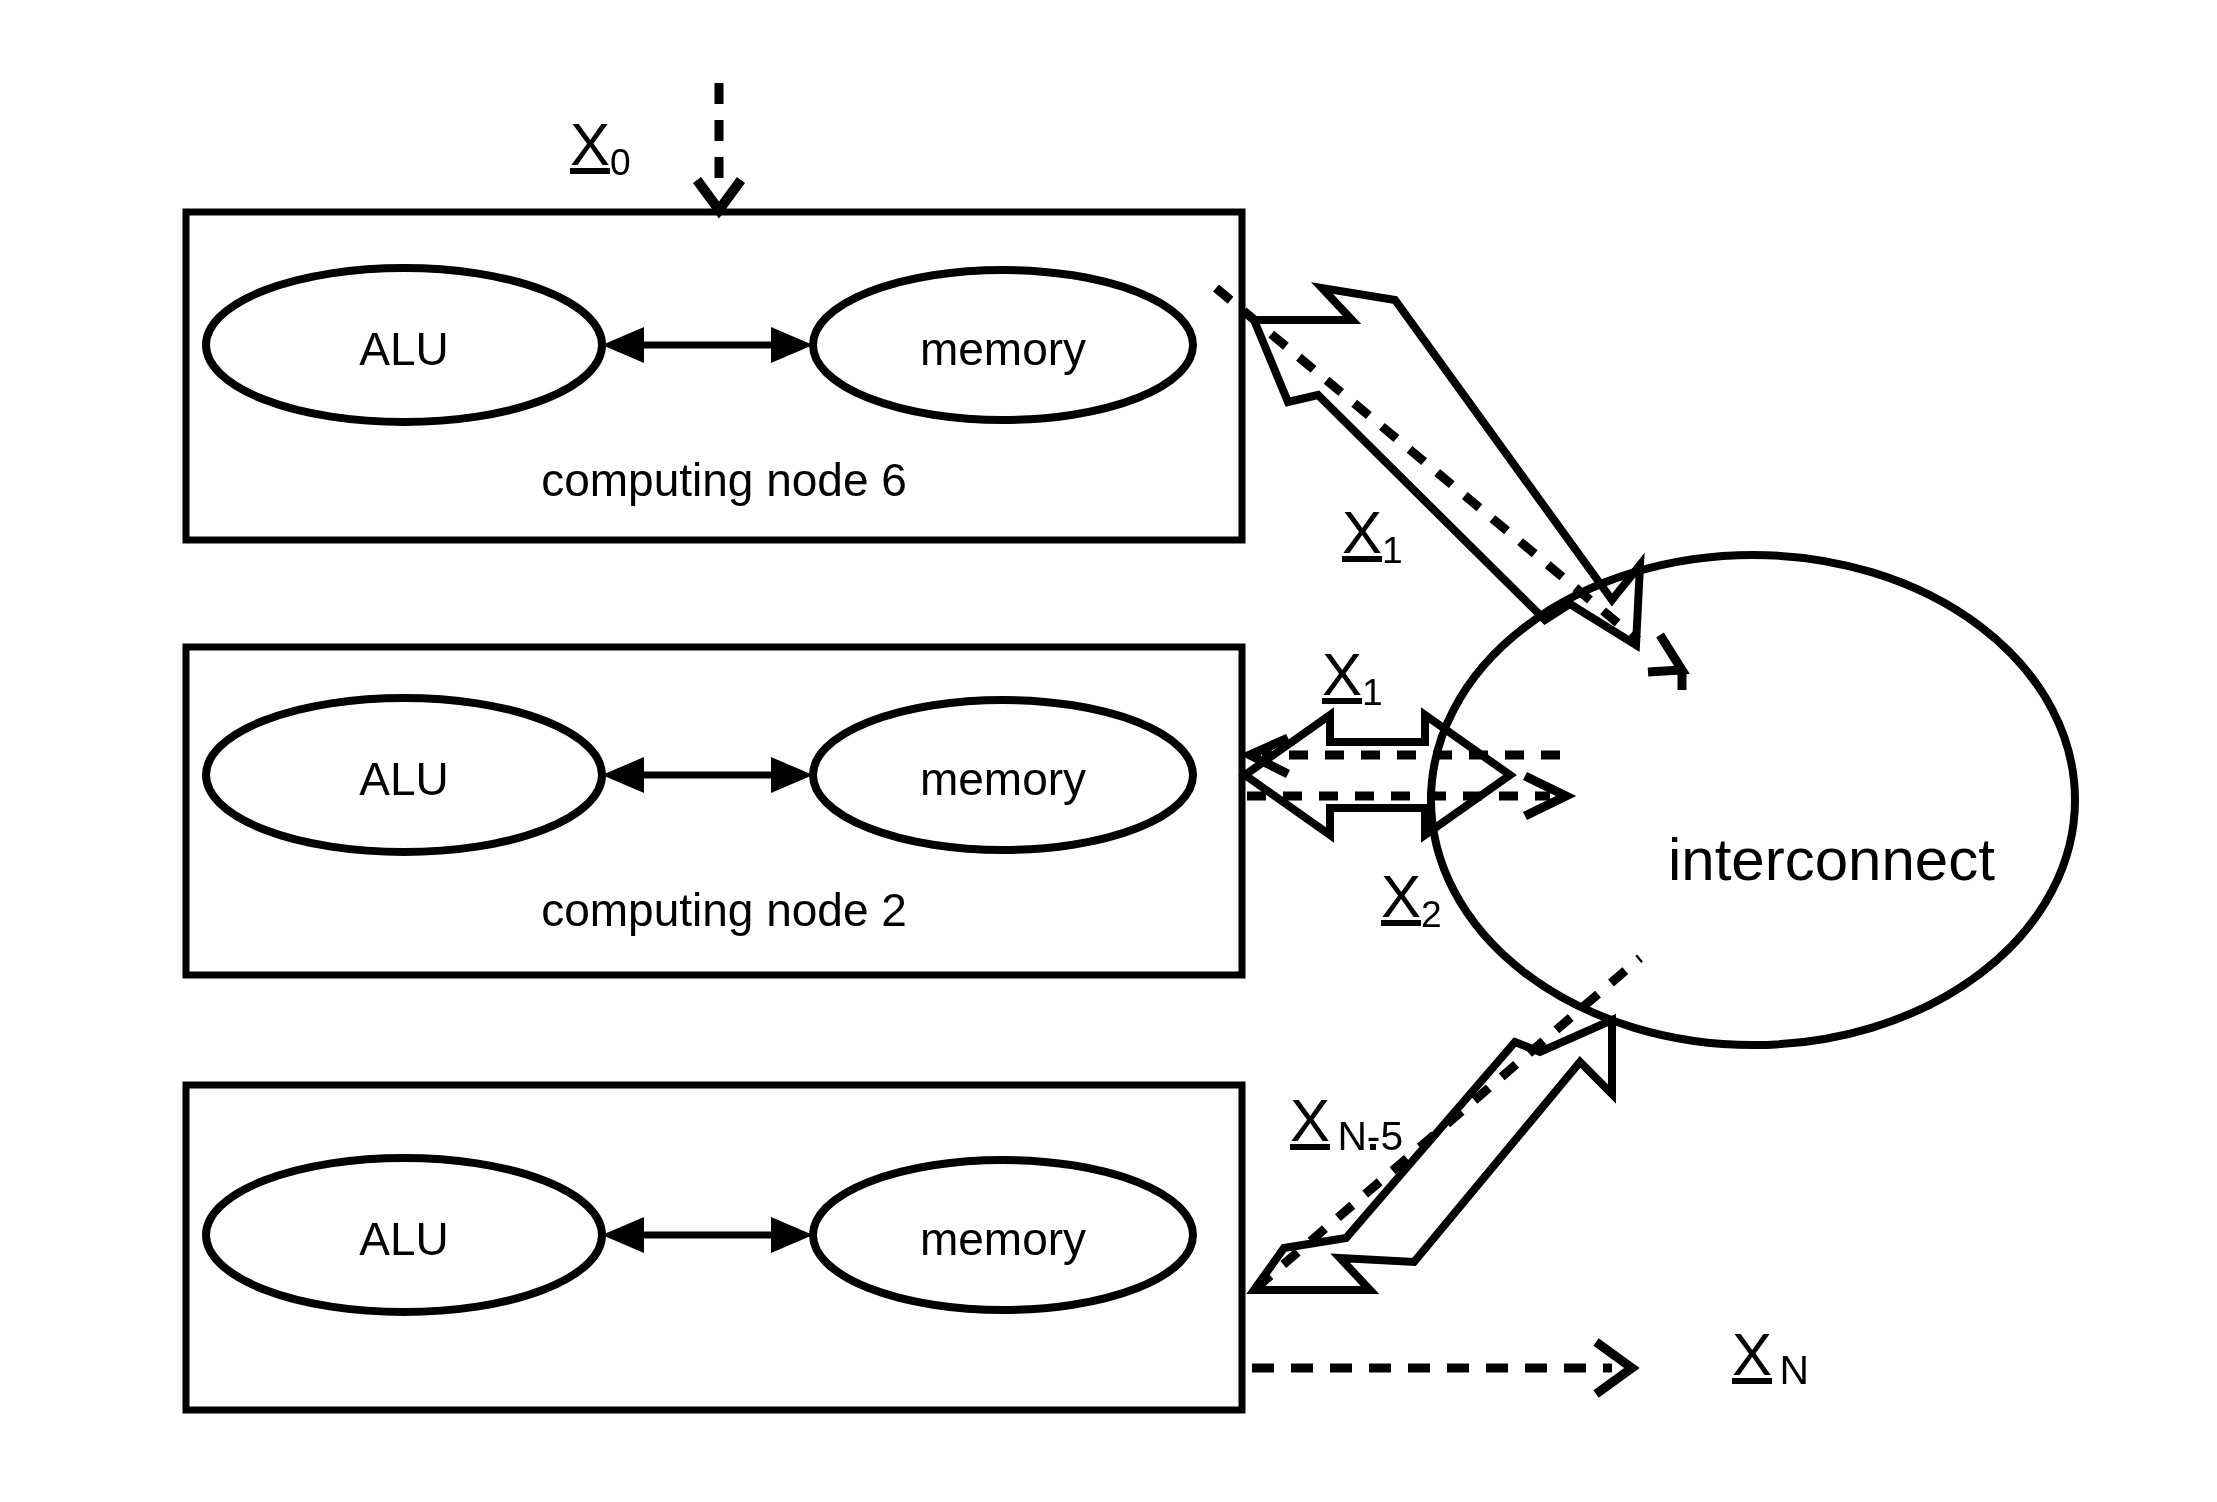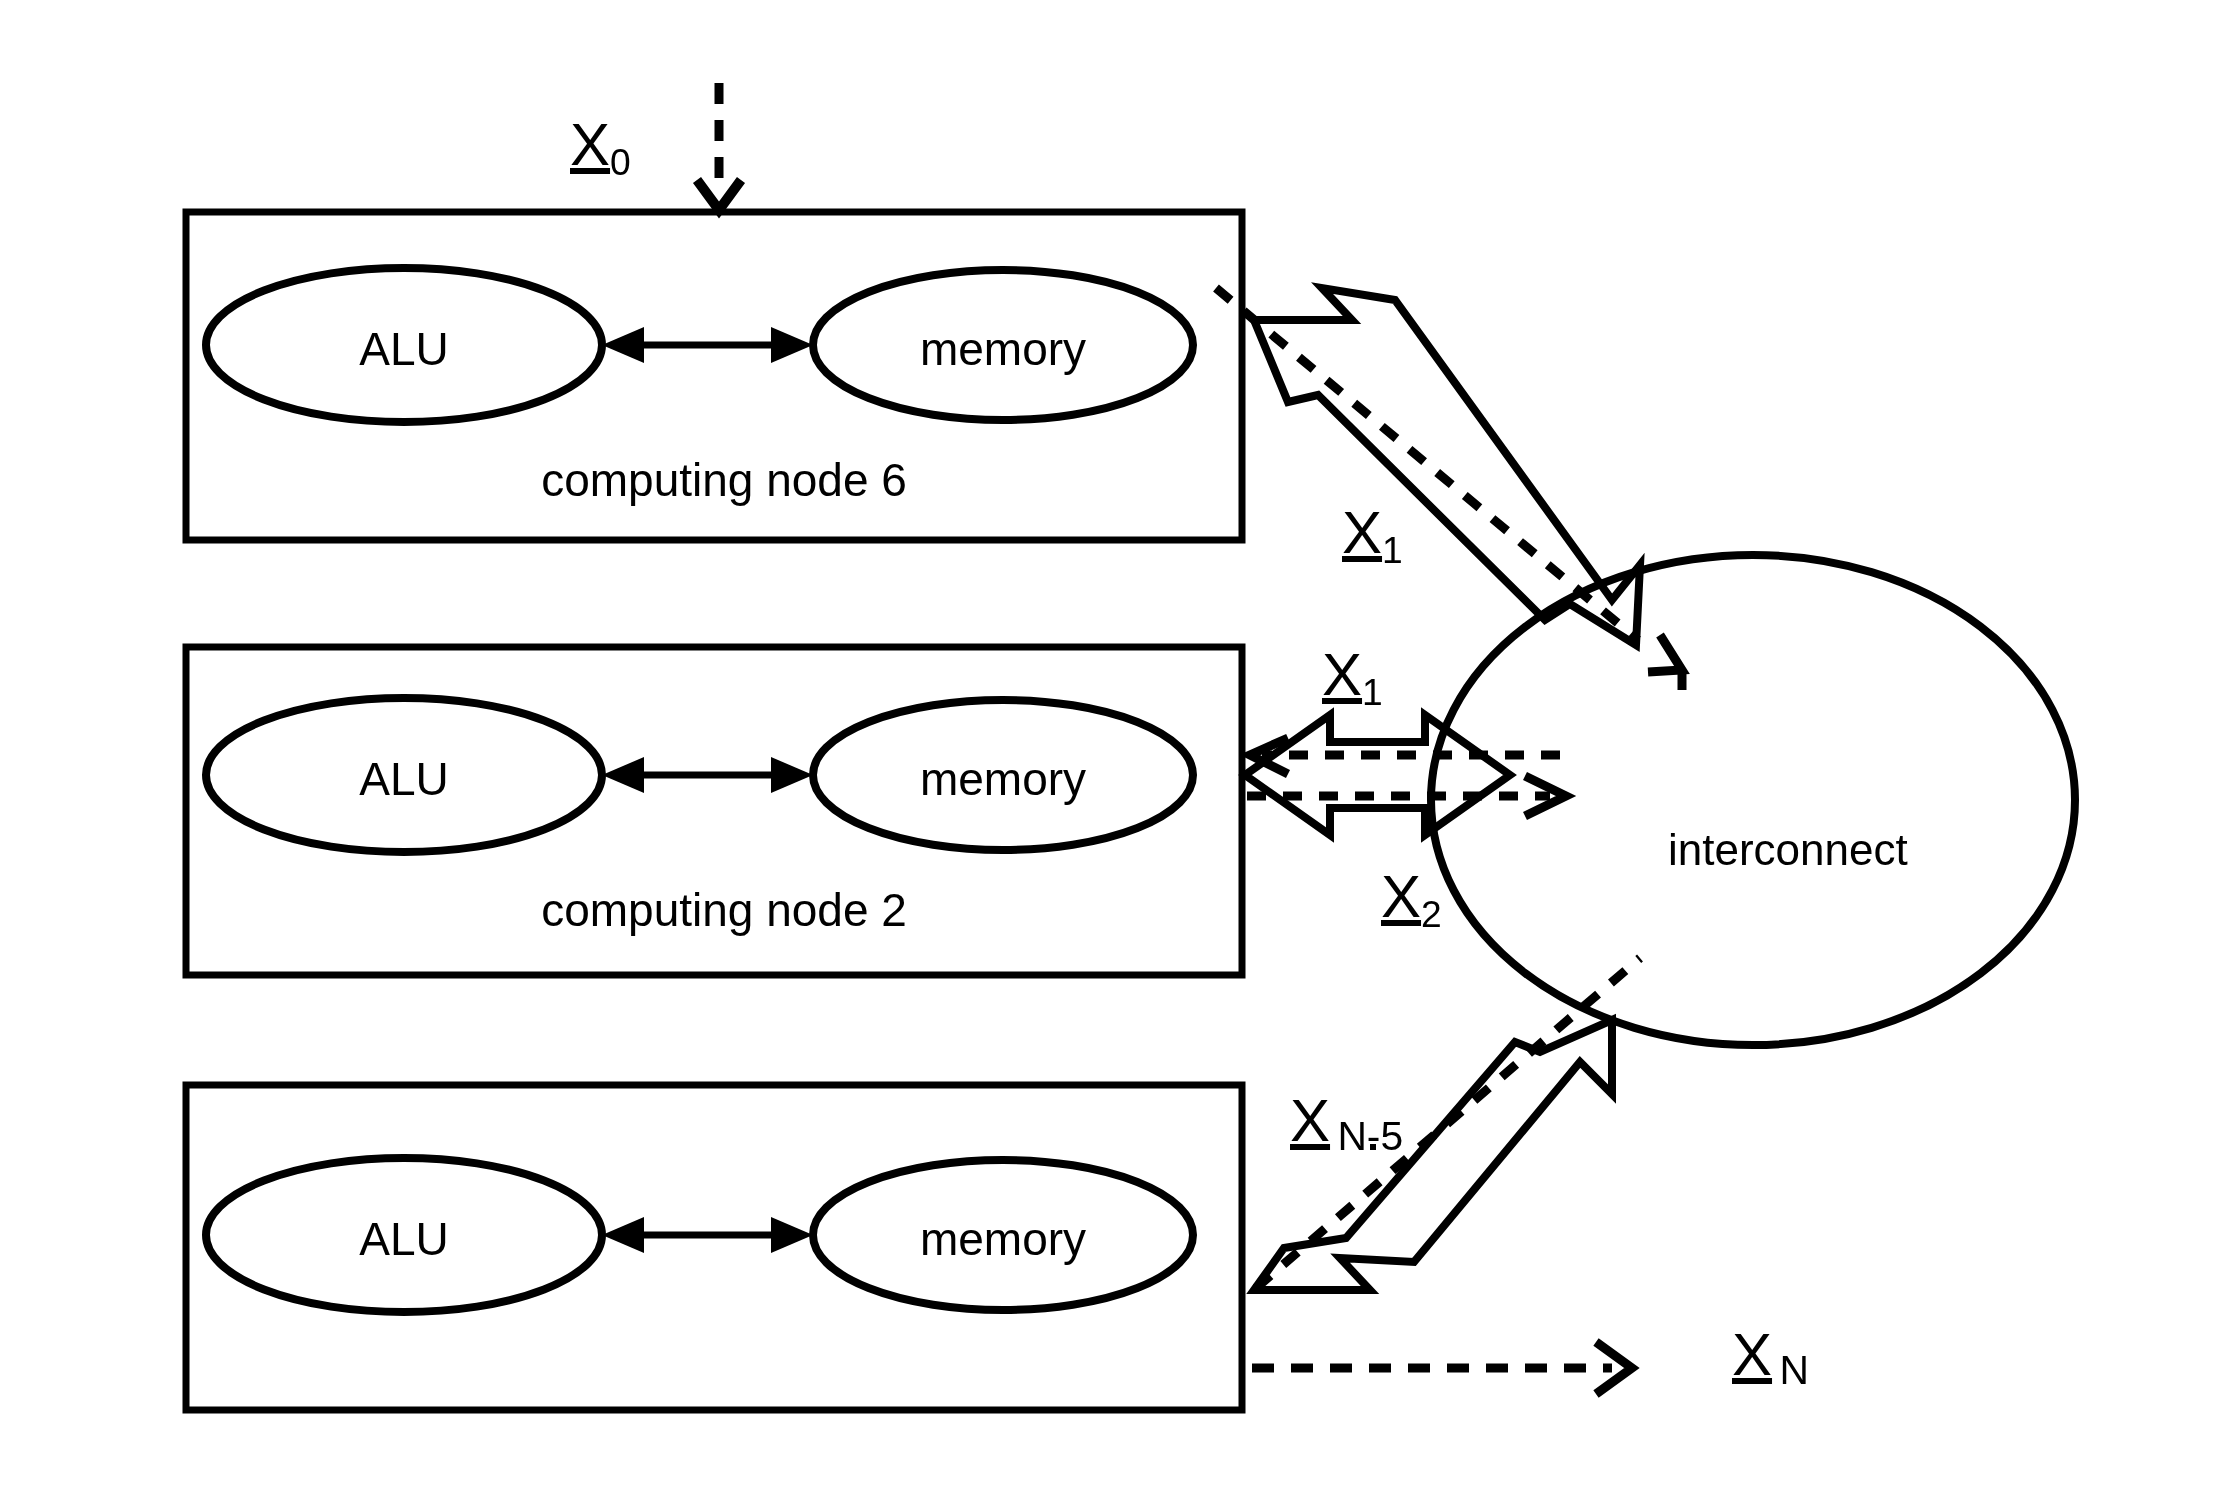--- a/index.html
+++ b/index.html
@@ -33,21 +33,21 @@
   }
   .unit-label {
     font-size: 46px;
     text-align: center;
   }
   .node-box-label {
     font-size: 46px;
     text-align: center;
   }
   .interconnect-label {
-    font-size: 44px;
+    font-size: 60px;
     text-align: center;
   }
   .flow-label {
     font-size: 60px;
     text-decoration: underline;
   }
   .flow-label sub {
     font-size: 0.62em;
     vertical-align: baseline;
     position: relative;

